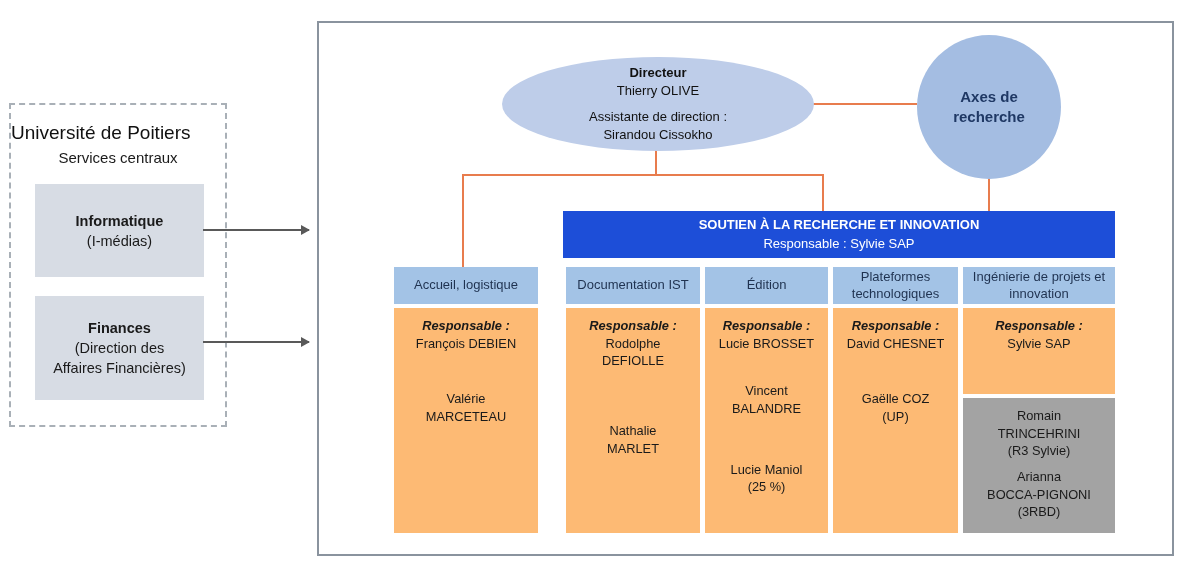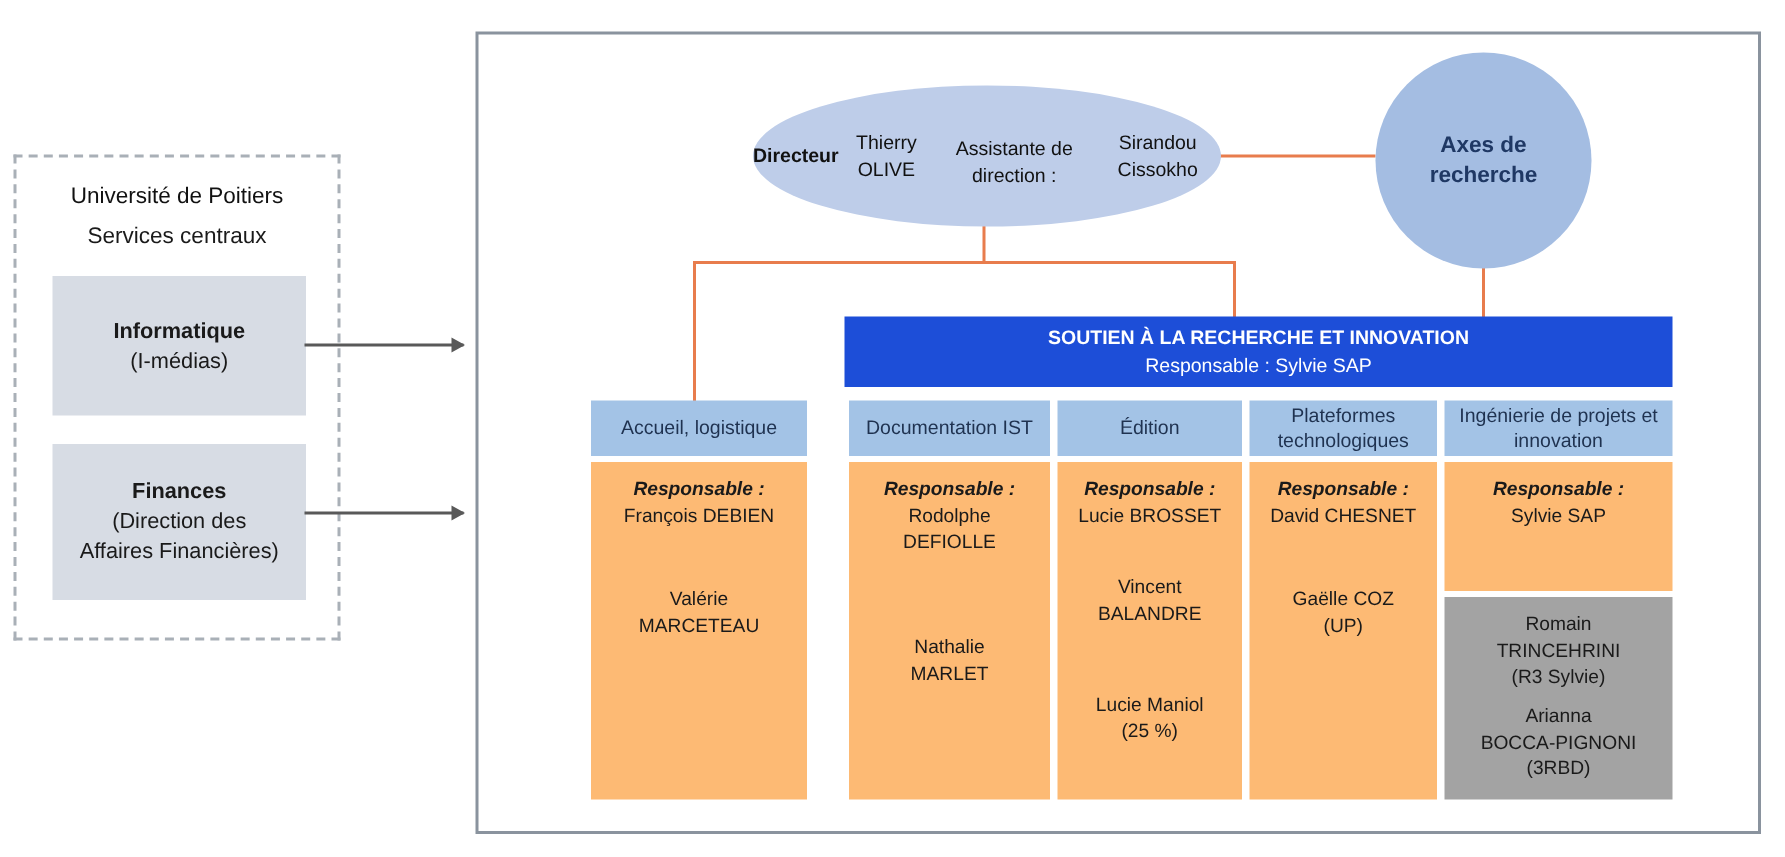--- a/index.html
+++ b/index.html
@@ -3,22 +3,22 @@
 <meta charset="utf-8">
 <style>
   html,body{margin:0;padding:0;background:#ffffff;}
   .stage{
     position:relative;width:1190px;height:571px;background:#ffffff;overflow:hidden;
     font-family:"Liberation Sans",sans-serif;color:#1a1a1a;
   }
   
   .left-panel{position:absolute;left:9px;top:103px;width:218px;height:324px;
     border:2px dashed #a9b0b7;box-sizing:border-box;}
-  .lp-title{position:absolute;left:0;top:17px;width:100%;text-align:center;
-    font-size:15px;color:#111;}
+  .lp-title{position:absolute;left:0;top:17px;width:100%;
+    font-size:19px;color:#111;}
   .lp-subtitle{position:absolute;left:0;top:44px;width:100%;text-align:center;font-size:15px;}
   .service-box{position:absolute;left:24px;width:169px;background:#d7dce4;
     display:flex;flex-direction:column;justify-content:center;align-items:center;
     text-align:center;font-size:14.5px;line-height:1.38;}
   .svc-informatique{top:79px;height:93px;}
   .svc-finances{top:191px;height:104px;}
   .svc-name{font-weight:bold;}
   
   .arrow{position:absolute;height:2px;background:#595959;}
   .arrow .head{position:absolute;right:-1px;top:-4px;width:0;height:0;
@@ -31,21 +31,21 @@
   
   .conn{position:absolute;background:#e87c4d;}
   .c-ellipse-circle{left:813px;top:103px;width:104px;height:2px;}
   .c-ellipse-down{left:655px;top:150px;width:2px;height:25px;}
   .c-branch-h{left:462px;top:174px;width:362px;height:2px;}
   .c-left-down{left:462px;top:174px;width:2px;height:94px;}
   .c-right-down{left:822px;top:174px;width:2px;height:38px;}
   .c-circle-down{left:988px;top:178px;width:2px;height:34px;}
   
   .ellipse{position:absolute;left:502px;top:57px;width:312px;height:94px;border-radius:50%;
-    background:#becde9;display:flex;flex-direction:row;justify-content:center;align-items:center;
+    background:#becde9;display:flex;flex-direction:column;justify-content:center;align-items:center;
     text-align:center;font-size:13px;line-height:1.4;color:#111;}
   .ellipse .gap{margin-top:8px;}
   .bold{font-weight:bold;}
   .circle{position:absolute;left:917px;top:35px;width:144px;height:144px;border-radius:50%;
     background:#a4bde2;display:flex;justify-content:center;align-items:center;text-align:center;}
   .circle .circle-label{width:100px;font-size:15px;font-weight:bold;color:#1f3864;line-height:1.35;}
   
   .banner{position:absolute;left:563px;top:211px;width:552px;height:47px;background:#1d4ed8;
     color:#fff;display:flex;flex-direction:column;justify-content:center;align-items:center;
     text-align:center;line-height:1.4;}

